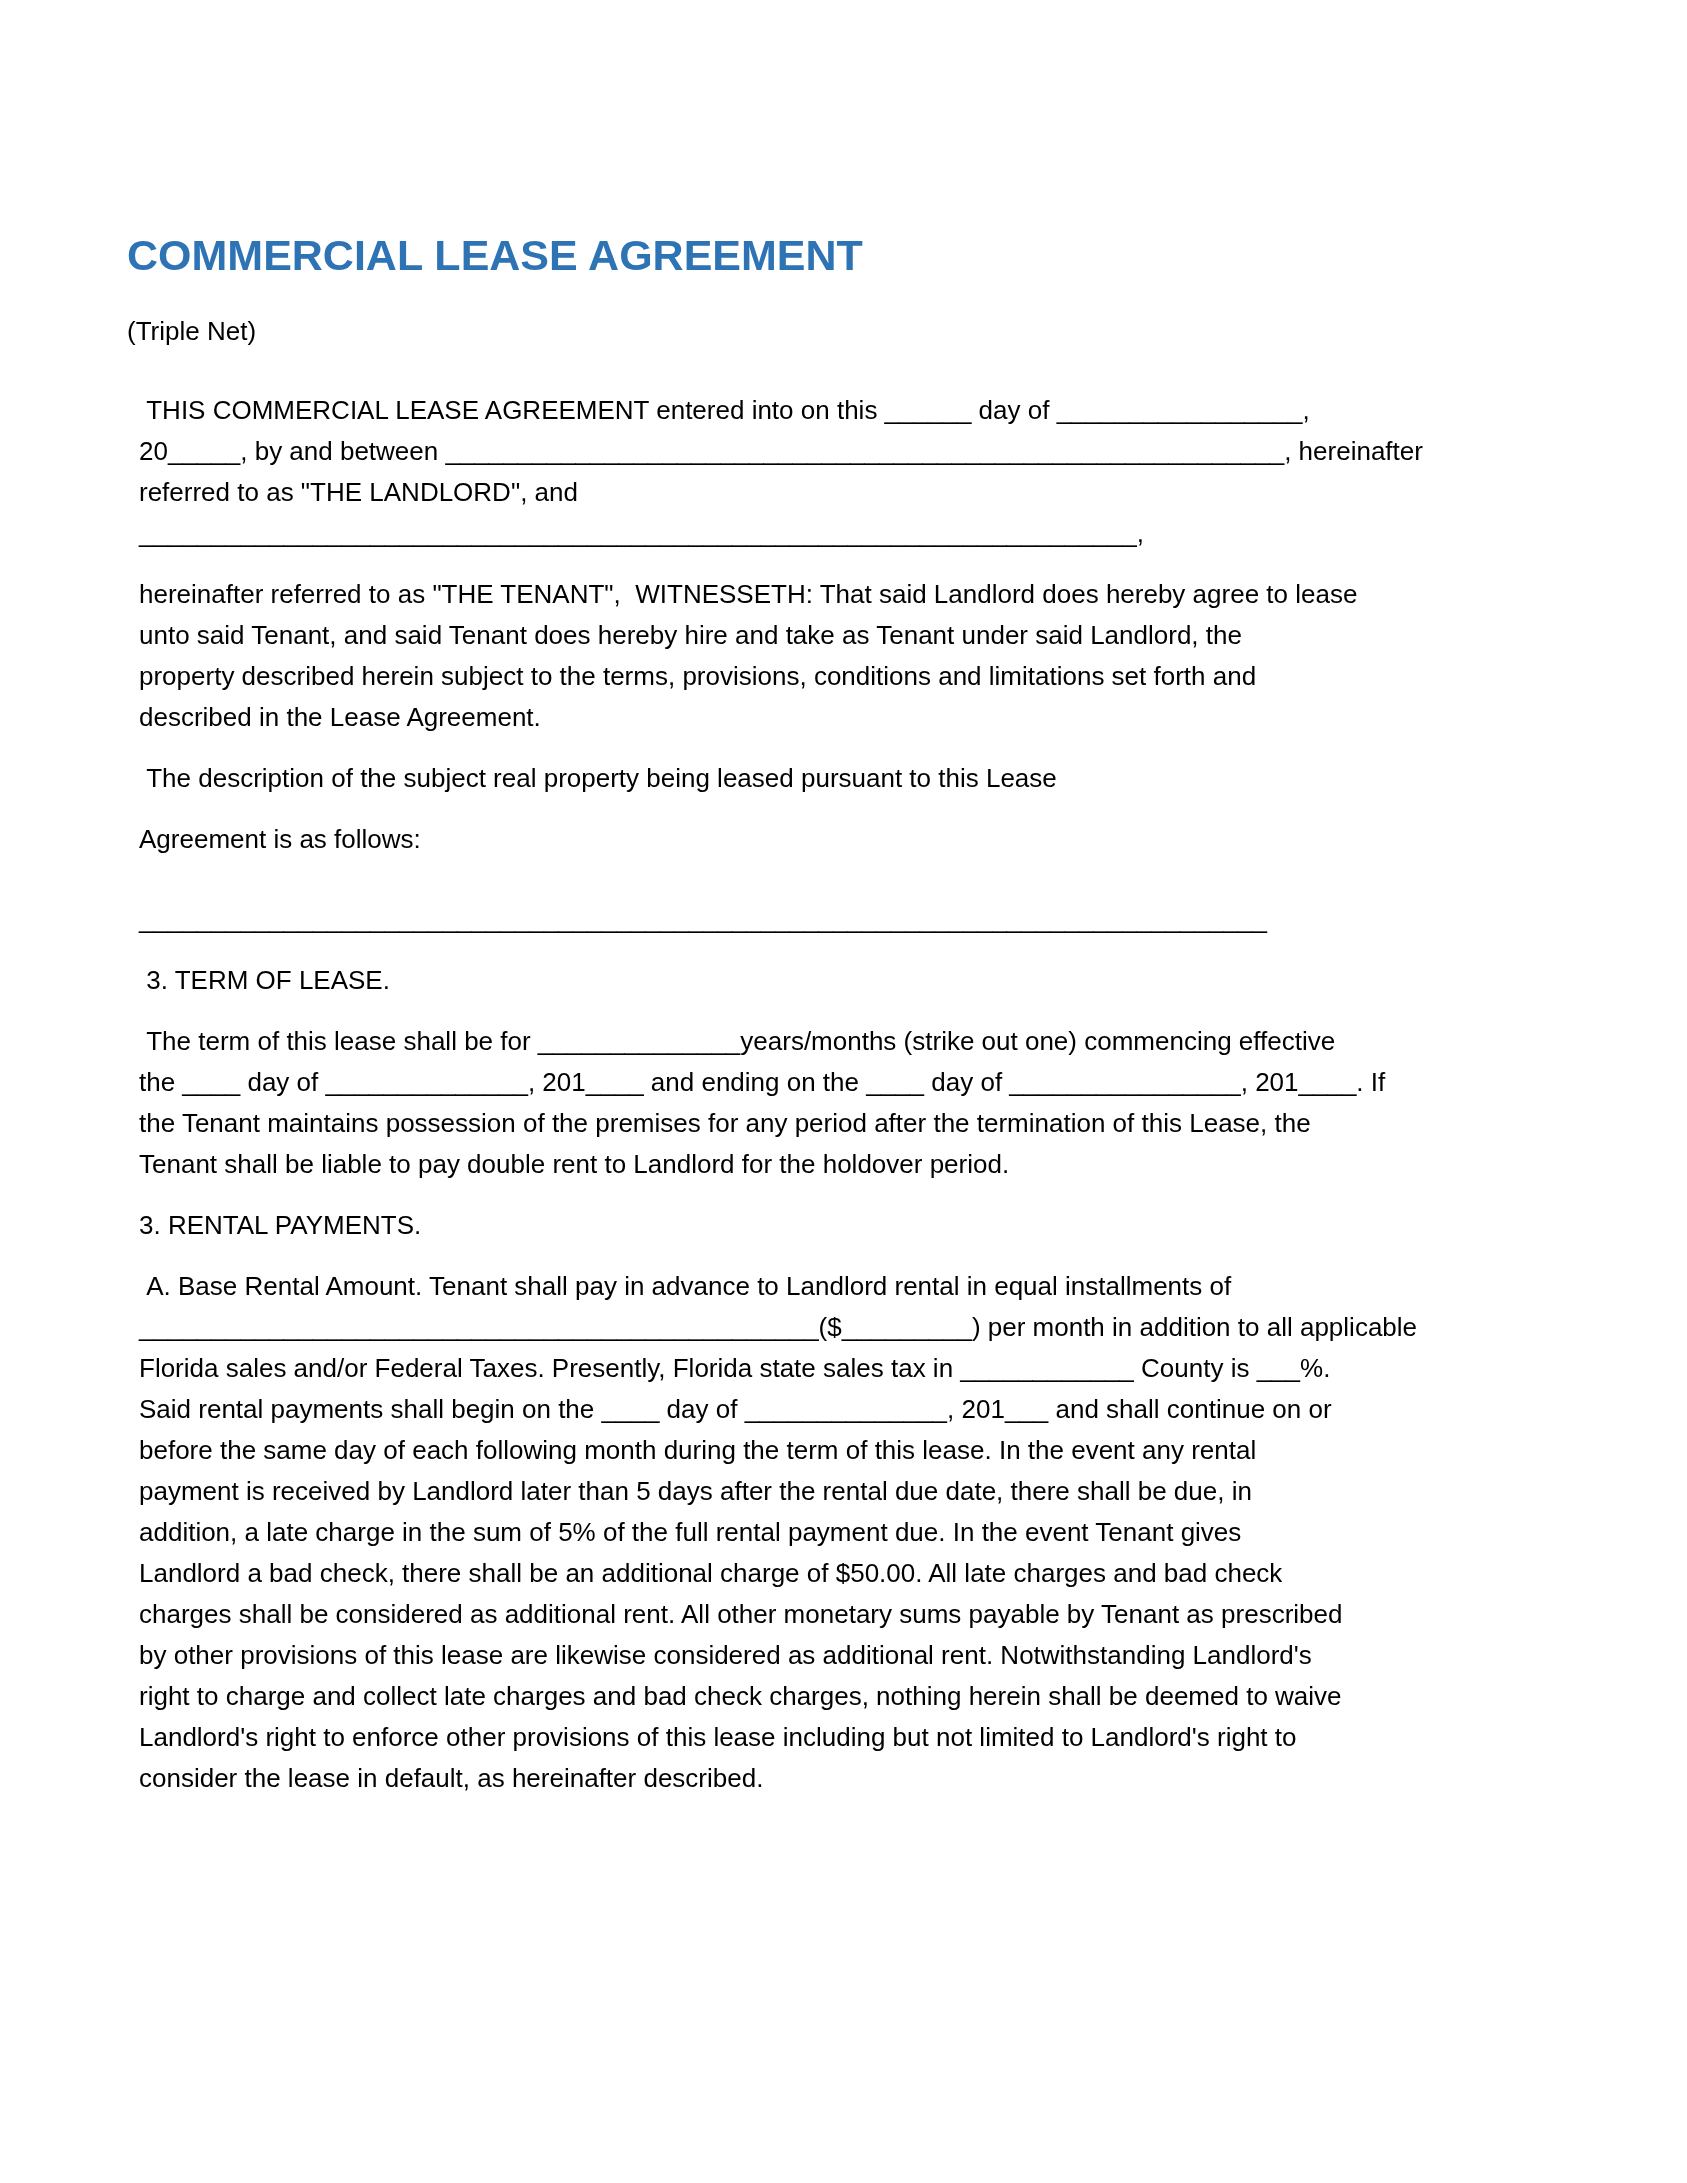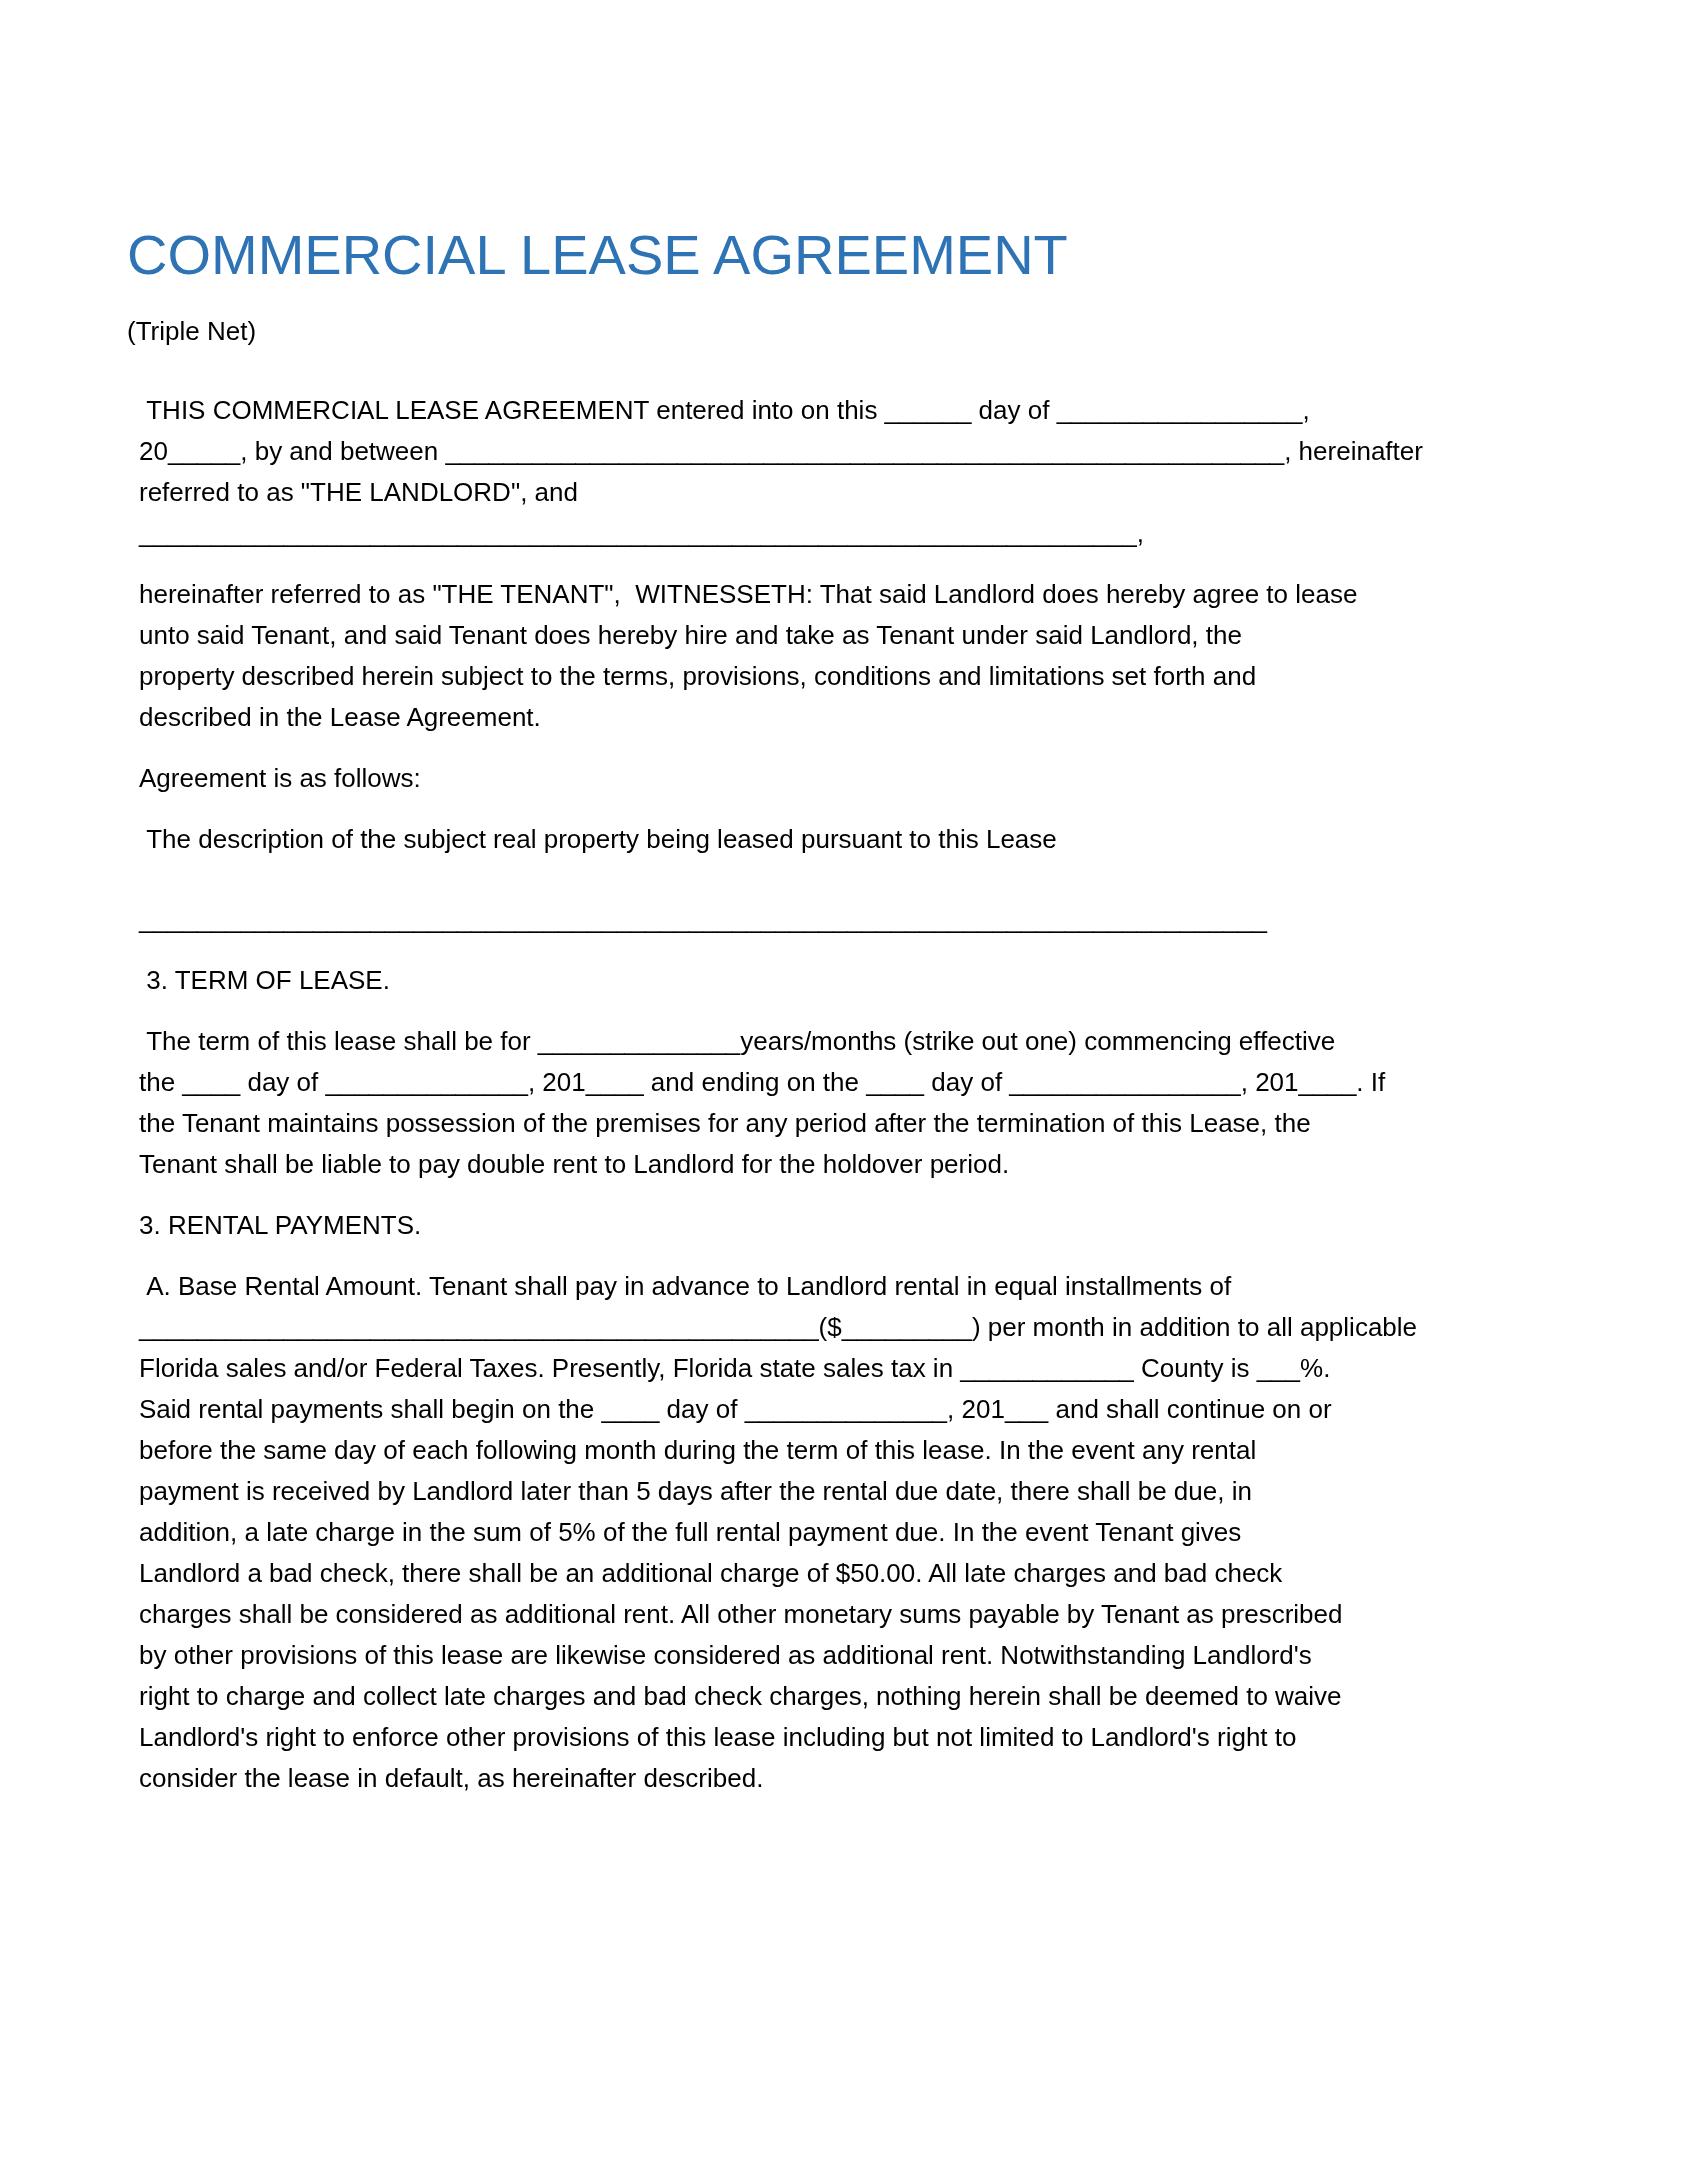--- a/index.html
+++ b/index.html
@@ -13,22 +13,22 @@
     height: 2184px;
     box-sizing: border-box;
     background: #ffffff;
     padding: 229px 109px 0 127px;
     font-family: "Liberation Sans", sans-serif;
     color: #000000;
     overflow: hidden;
   }
   .doc-title {
     margin: 0;
-    font-size: 56px;
-    font-weight: 400;
+    font-size: 43px;
+    font-weight: 700;
     line-height: 52px;
     color: #2e74b5;
     white-space: pre-wrap;
   }
   .subtitle {
     margin: 30px 0 38px 0;
   }
   .subtitle, .para {
     font-size: 26px;
     font-weight: 400;
@@ -51,22 +51,22 @@
   <h1 class="doc-title">COMMERCIAL LEASE AGREEMENT</h1>
   <p class="subtitle">(Triple Net)</p>
   <p class="para"> THIS COMMERCIAL LEASE AGREEMENT entered into on this ______ day of _________________,
 20_____, by and between __________________________________________________________, hereinafter
 referred to as "THE LANDLORD", and
 _____________________________________________________________________,</p>
   <p class="para">hereinafter referred to as "THE TENANT",  WITNESSETH: That said Landlord does hereby agree to lease
 unto said Tenant, and said Tenant does hereby hire and take as Tenant under said Landlord, the
 property described herein subject to the terms, provisions, conditions and limitations set forth and
 described in the Lease Agreement.</p>
+  <p class="para"> The description of the subject real property being leased pursuant to this Lease</p>
   <p class="para">Agreement is as follows:</p>
-  <p class="para"> The description of the subject real property being leased pursuant to this Lease</p>
   <p class="para blank-line">______________________________________________________________________________</p>
   <p class="para"> 3. TERM OF LEASE.</p>
   <p class="para"> The term of this lease shall be for ______________years/months (strike out one) commencing effective
 the ____ day of ______________, 201____ and ending on the ____ day of ________________, 201____. If
 the Tenant maintains possession of the premises for any period after the termination of this Lease, the
 Tenant shall be liable to pay double rent to Landlord for the holdover period.</p>
   <p class="para">3. RENTAL PAYMENTS.</p>
   <p class="para"> A. Base Rental Amount. Tenant shall pay in advance to Landlord rental in equal installments of
 _______________________________________________($_________) per month in addition to all applicable
 Florida sales and/or Federal Taxes. Presently, Florida state sales tax in ____________ County is ___%.

